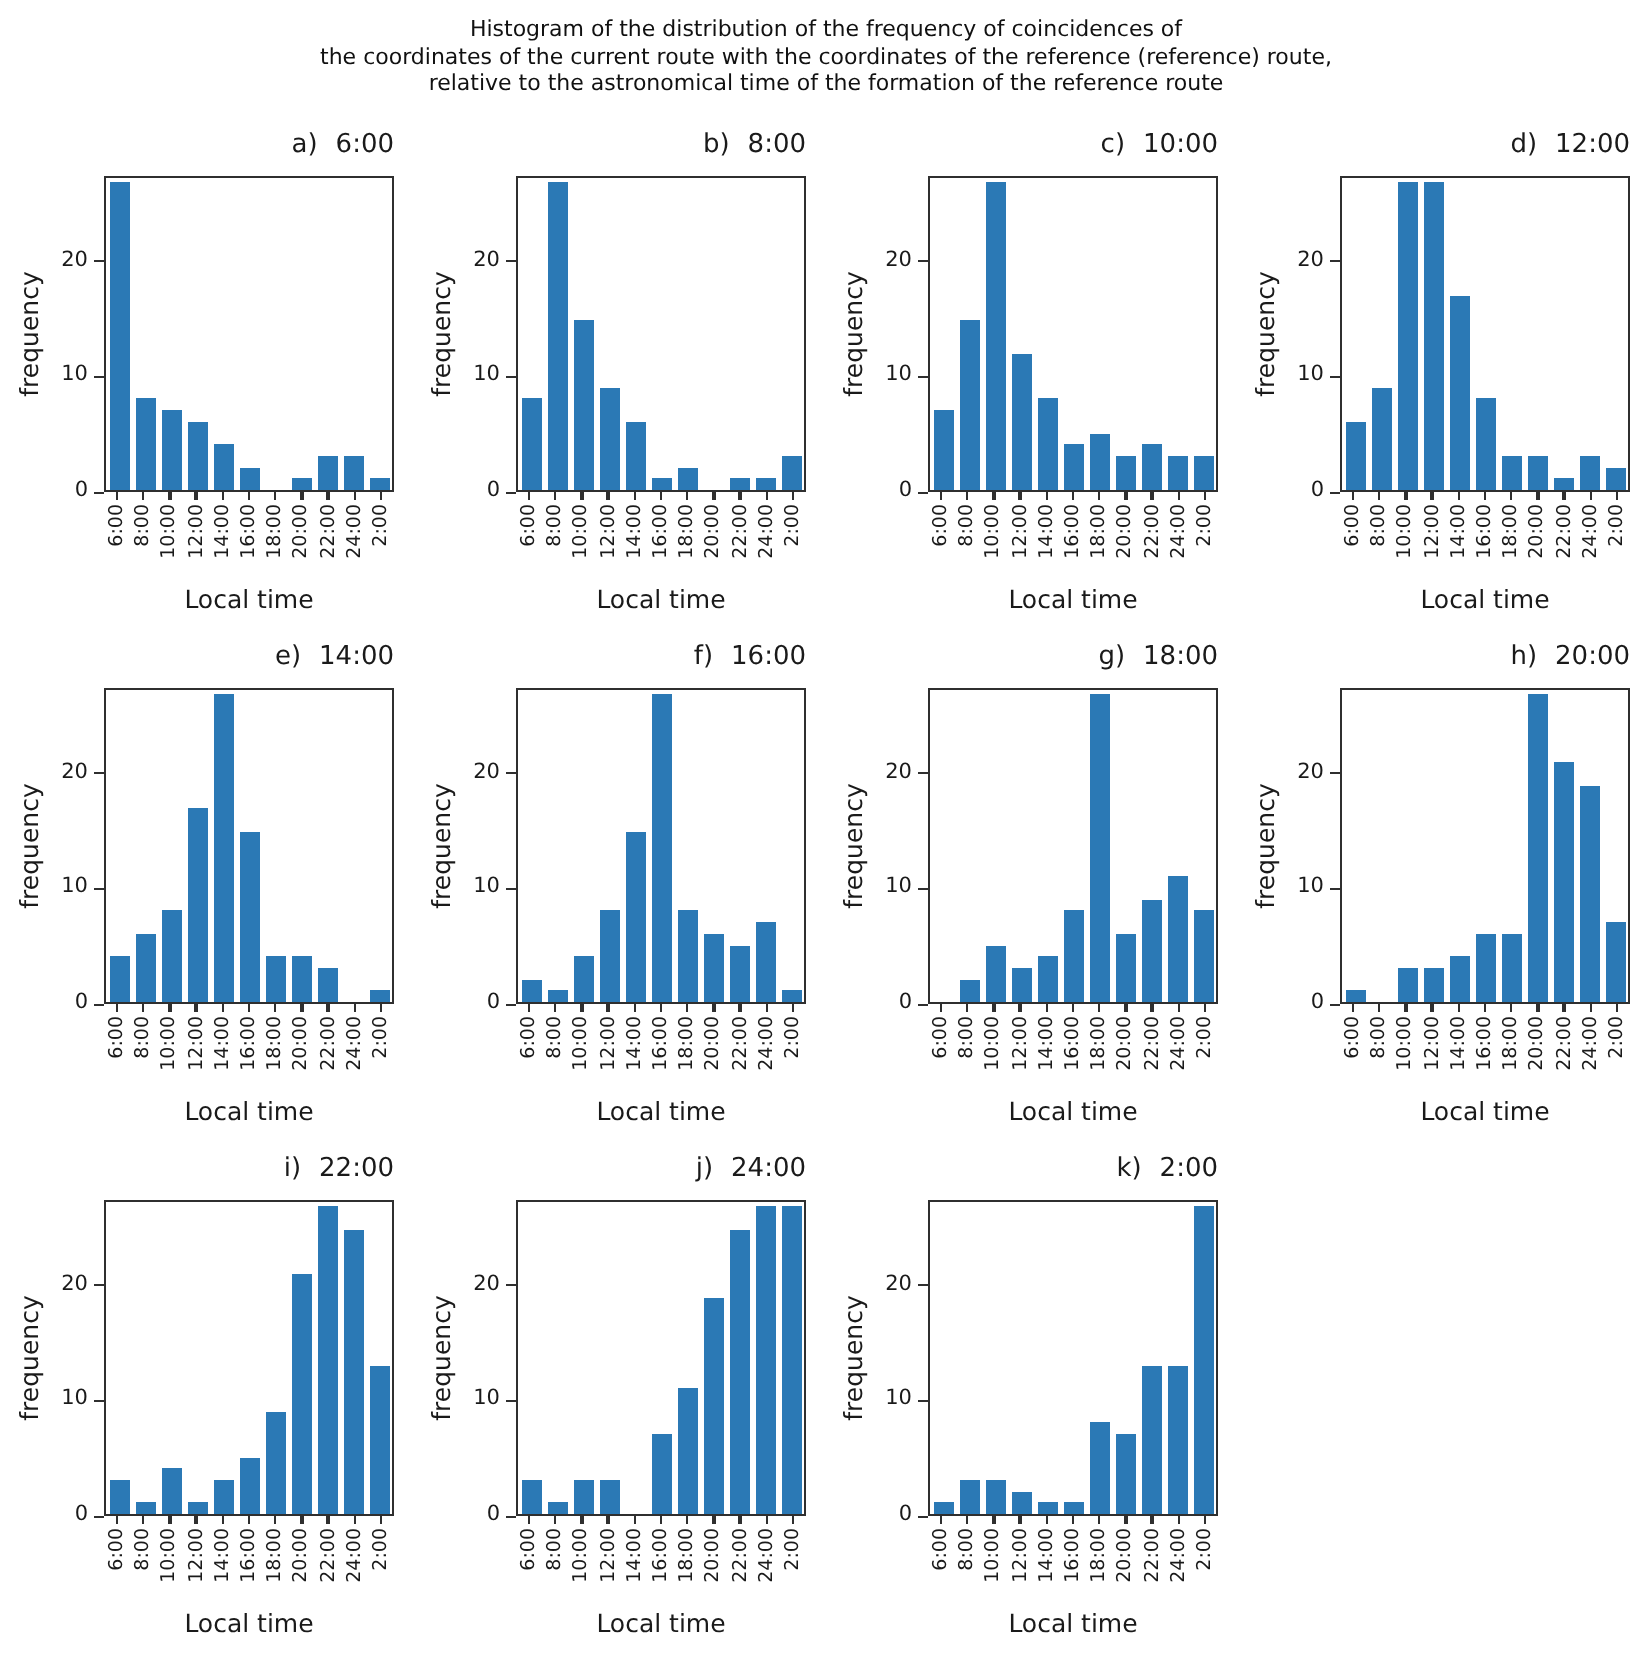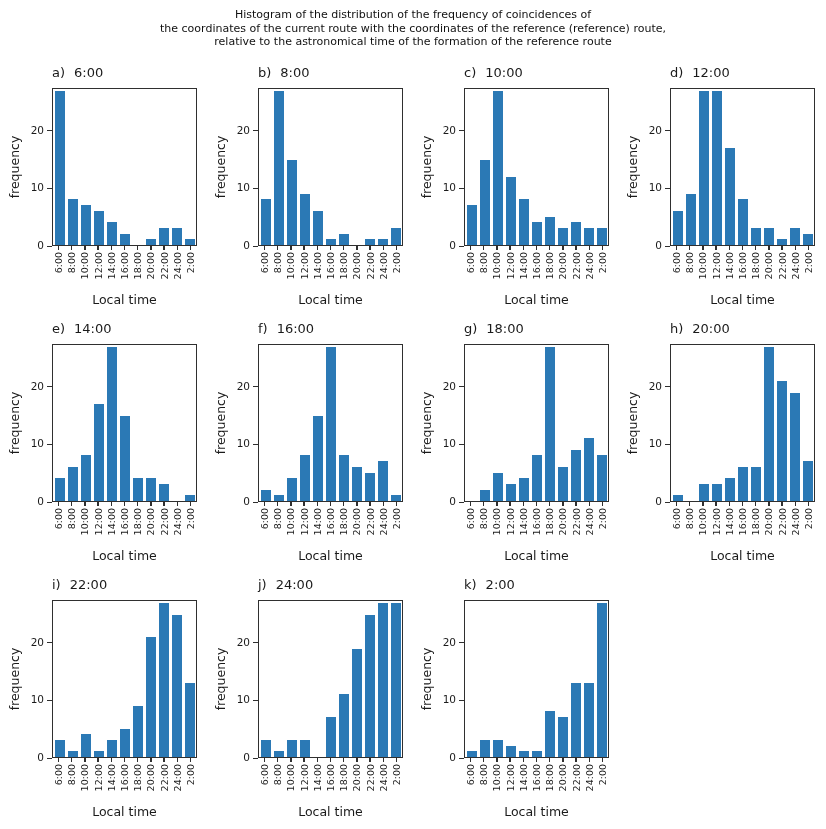--- a/index.html
+++ b/index.html
@@ -15,21 +15,21 @@
   }
   #grid {
     position:absolute; top:60px; left:2px;
     display:grid;
     grid-template-columns:repeat(4,206px);
     grid-template-rows:repeat(3,256px);
   }
   .subplot { position:relative; width:206px; height:256px; }
   .sp-title {
     position:absolute; left:50px; top:5px; width:145px;
-    text-align:left; font-size:13px; color:#1a1a1a; white-space:nowrap;
+    text-align:right; font-size:13px; color:#1a1a1a; white-space:nowrap;
   }
   .sp-title .sp-label { margin-right:9px; }
   .plot {
     position:absolute; left:50px; top:28px; width:145px; height:158px;
     border:1.3px solid #2f2f2f; box-sizing:border-box; background:#fff;
   }
   .plot-bars { display:flex; align-items:flex-end; width:100%; height:100%; }
   .slot { flex:1 1 0; height:100%; display:flex; align-items:flex-end; justify-content:center; }
   .bar { width:77%; }
   .ytick { position:absolute; width:5px; height:1.3px; background:#2f2f2f; left:45px; }

